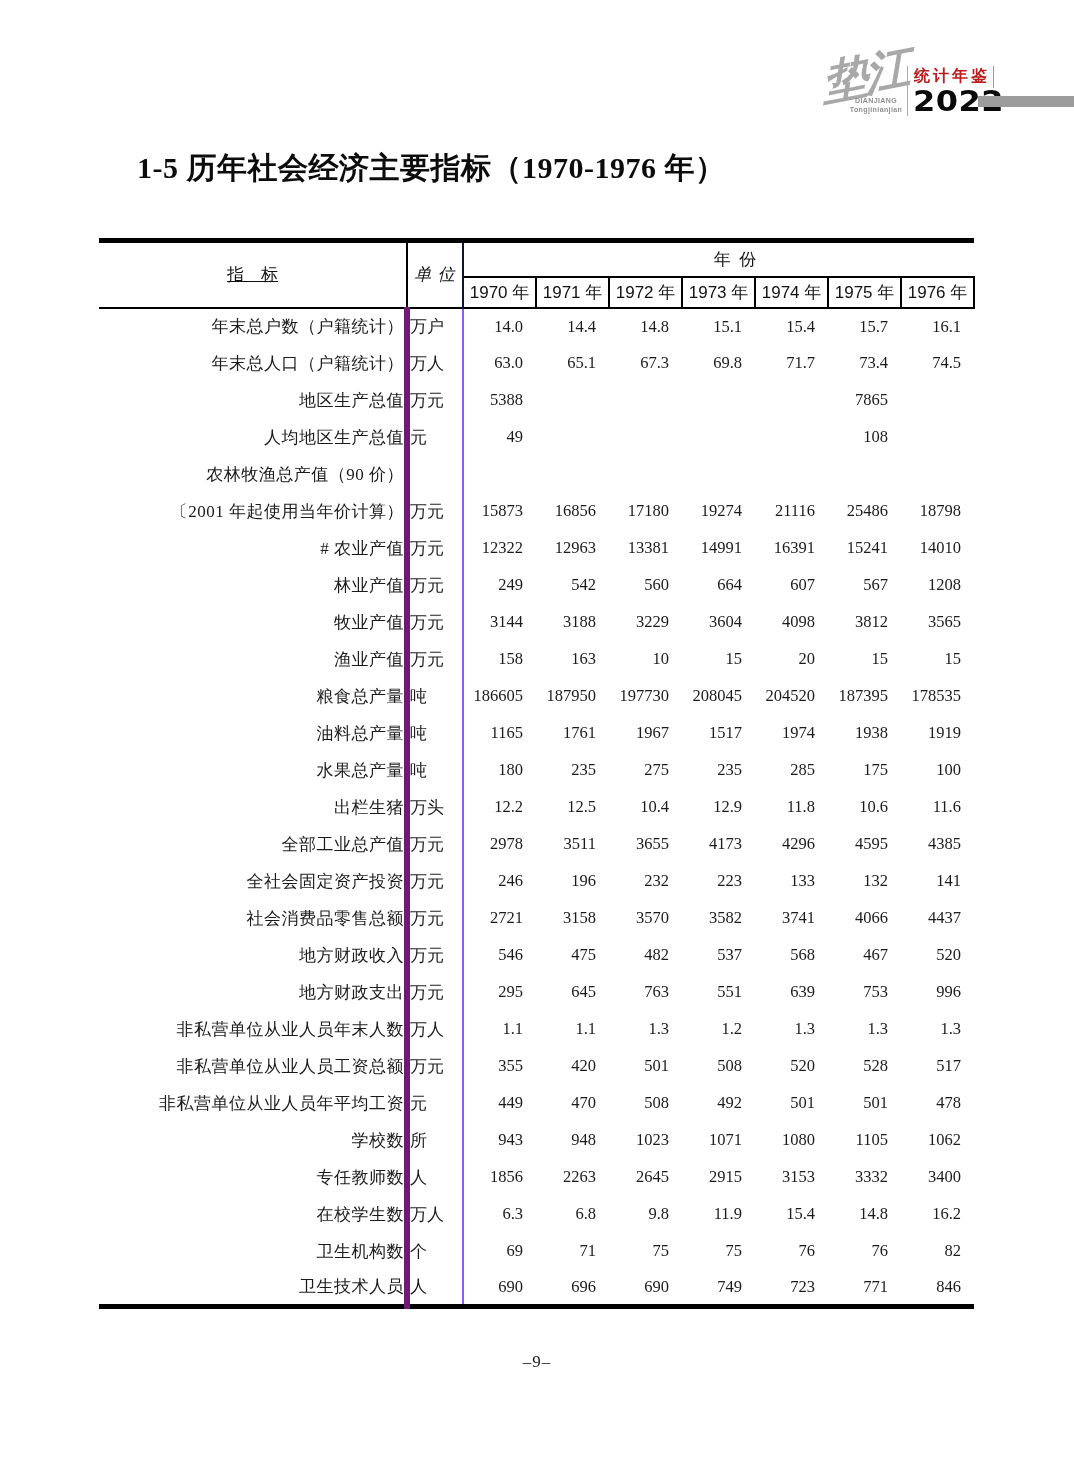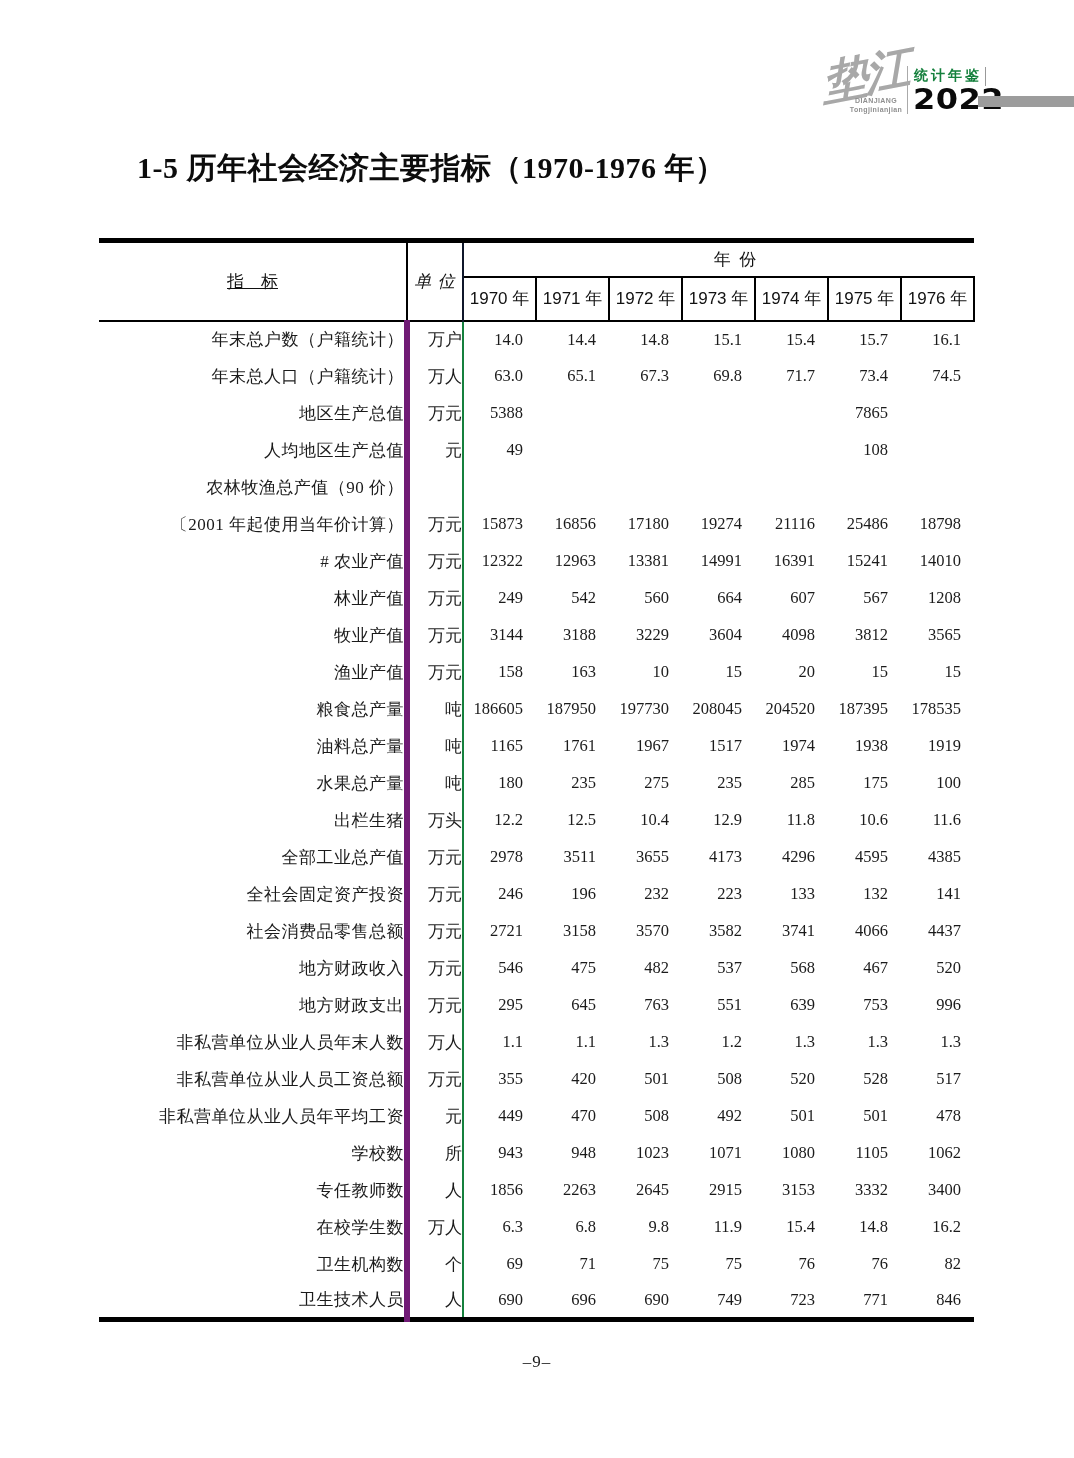--- a/index.html
+++ b/index.html
@@ -29,22 +29,22 @@
     font-weight: bold; font-size: 7px; line-height: 1.35;
     letter-spacing: 0.4px; color: #8f8f8f;
   }
   .brand-right {
     position: absolute; left: 907px; top: 66px;
     border-left: 1px solid #aaa;
     padding-left: 5px;
   }
   .yb-label {
     font-family: "Liberation Sans", sans-serif;
-    font-weight: 900; font-size: 14px;
-    letter-spacing: 3px; color: #15803d;
+    font-weight: 900; font-size: 16px;
+    letter-spacing: 3px; color: #b91c1c;
     border-right: 1px solid #999;
     padding: 0 3px 1px 1px;
     display: inline-block;
   }
   .yb-year {
     font-family: "DejaVu Sans", sans-serif;
     font-weight: 900; font-size: 32px; line-height: 0.82;
     letter-spacing: 0.5px; color: #0a0a0a;
     transform: scaleY(0.88); transform-origin: top left;
     margin-top: 2px;
@@ -76,40 +76,40 @@
   thead th {
     font-family: "Liberation Sans", sans-serif;
     font-weight: normal; font-size: 17px; color: #111;
     text-align: center; vertical-align: middle;
   }
   thead { border-bottom: 2px solid #000; }
   th.h-ind  { border-right: 2px solid #000; text-decoration: underline; }
   th.h-unit { border-right: 2px solid #0f172a; letter-spacing: 1px; font-style: italic; }
   th.h-years { height: 36px; border-bottom: 2px solid #000; letter-spacing: 2px; padding-left: 34px; }
   tr.year-row th {
-    height: 44px;
+    height: 31px;
     border-left: 2px solid #000;
     border-right: 2px solid #000;
   }
   tbody td {
     height: 37px; vertical-align: middle;
     font-size: 17px; color: #1b1b1b;
   }
   td.cell-ind {
     text-align: right; padding-left: 4px;
     border-right: 6px solid #701a75;
     letter-spacing: 0.5px;
     white-space: nowrap;
   }
   td.cell-ind.ind-1 { padding-left: 9px; }
   td.cell-ind.ind-2 { padding-left: 25px; }
   td.cell-ind.ind-3 { padding-left: 35px; }
   td.cell-unit {
-    text-align: right;
-    border-right: 2px solid #15803d;
+    text-align: left;
+    border-right: 2px solid #8b5cf6;
   }
   td.cell-val {
     text-align: right; padding-right: 13px;
     font-size: 16.5px;
   }
 
   
   .page-number {
     position: absolute; left: 0; top: 1352px; width: 1074px;
     text-align: center; font-size: 17px; letter-spacing: 1px;

